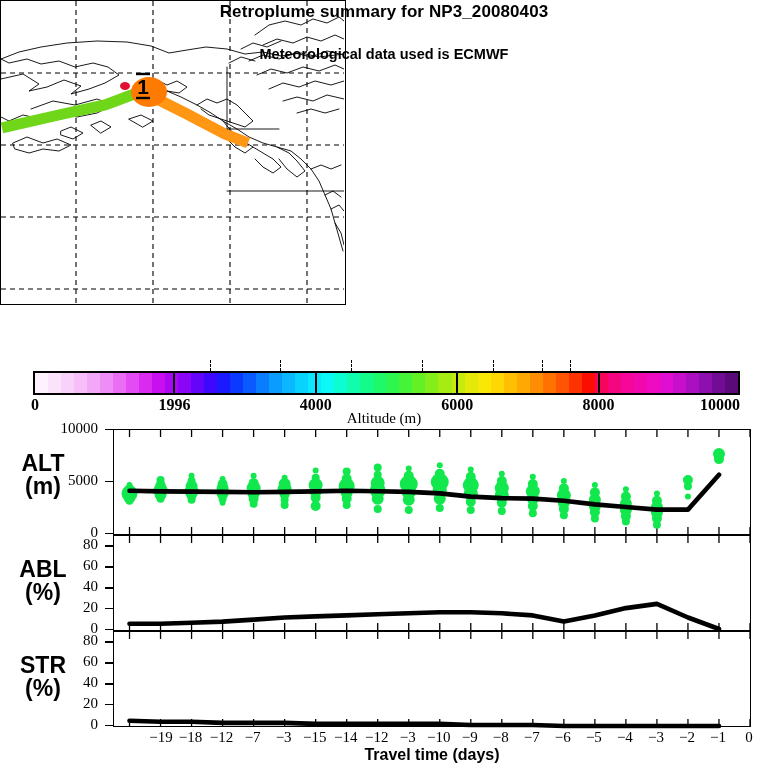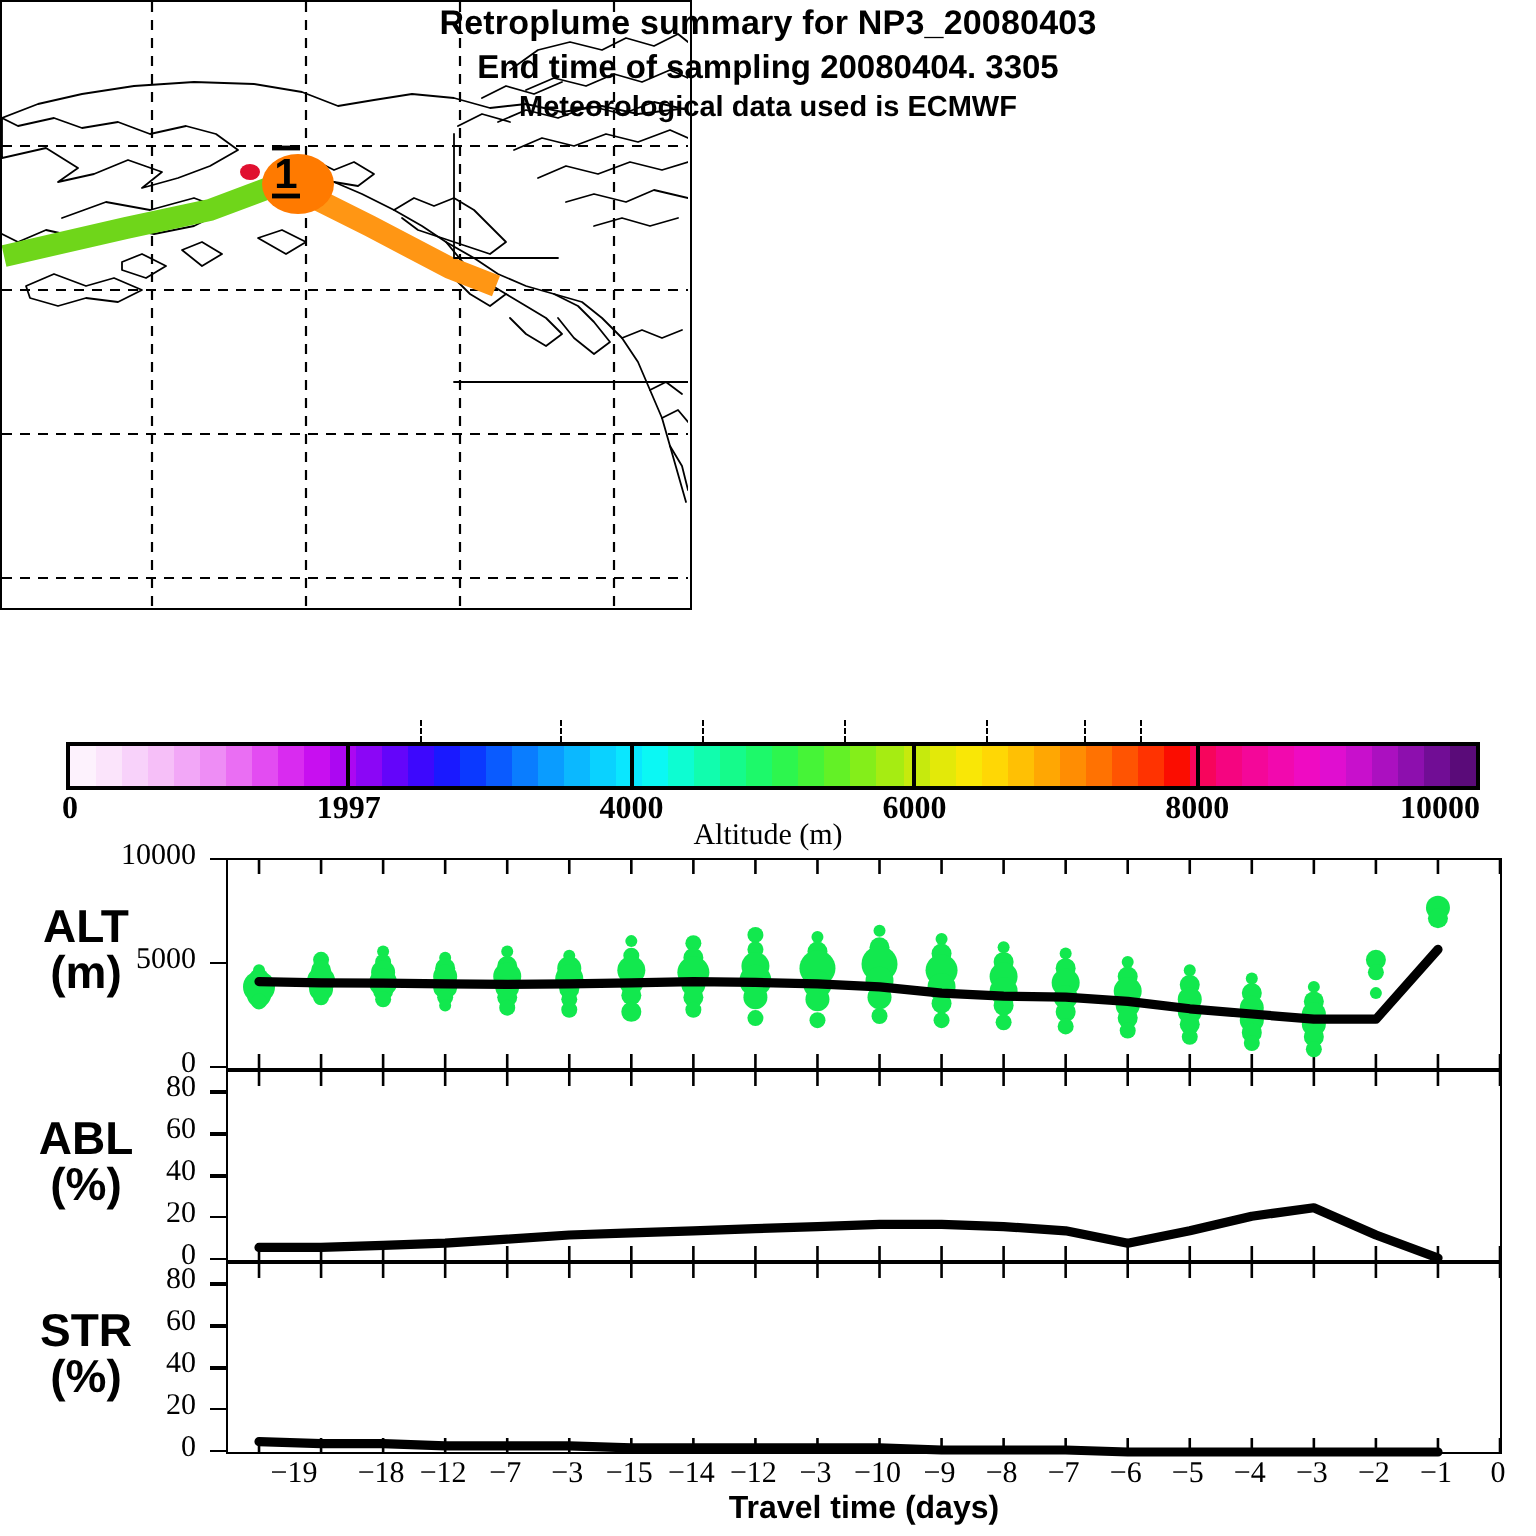--- a/index.html
+++ b/index.html
@@ -62,21 +62,20 @@
   #xaxis-title{position:absolute;left:113px;top:746px;width:638px;text-align:center;
                font-size:16px;font-weight:bold;}
 </style>
 </head>
 <body>
 
 <div class="abs ctr title-main">Retroplume summary for NP3_20080403</div>
 
 <div class="abs ctr title-sub">
   <div class="sub-inner">
-    <span>End time of sampling 20080404.  3305</span>
   </div>
 </div>
 
 <div class="abs ctr title-met">Meteorological data used is ECMWF</div>
 
 <div id="map-panel">
   <svg width="343" height="302" viewBox="0 0 343 302">
     <g id="map-grid">
         <line x1="75" y1="0" x2="75" y2="302" class="gridline"></line>
         <line x1="152" y1="0" x2="152" y2="302" class="gridline"></line>
@@ -212,21 +211,21 @@
     <div class="cb-tick dash" style="left: 209.75px;"></div>
     <div class="cb-tick dash" style="left: 280.45px;"></div>
     <div class="cb-tick dash" style="left: 351.15px;"></div>
     <div class="cb-tick dash" style="left: 421.85px;"></div>
     <div class="cb-tick dash" style="left: 492.55px;"></div>
     <div class="cb-tick dash" style="left: 542.04px;"></div>
     <div class="cb-tick dash" style="left: 570.32px;"></div>
   </div>
 <div id="cb-labels">
     <div class="cb-lab" style="left: 33px; transform: translateX(-2px);">0</div>
-    <div class="cb-lab" style="left: 174.4px; transform: translateX(-50%);">1997</div>
+    <div class="cb-lab" style="left: 174.4px; transform: translateX(-50%);">1996</div>
     <div class="cb-lab" style="left: 315.8px; transform: translateX(-50%);">4000</div>
     <div class="cb-lab" style="left: 457.2px; transform: translateX(-50%);">6000</div>
     <div class="cb-lab" style="left: 598.6px; transform: translateX(-50%);">8000</div>
     <div class="cb-lab" style="left: 740px; transform: translateX(-100%);">10000</div>
   </div>
 <div id="cb-title">Altitude (m)</div>
 
 <div class="rowlab" id="lab-alt">
   <div>ALT</div>
   <div>(m)</div>
@@ -552,21 +551,21 @@
     <div class="ytick-lab" style="left: 102px; top: 662.333px;">
       <span>60</span>
     </div>
     <div class="ytick-mark" style="left: 105px; top: 641.444px;"></div>
     <div class="ytick-lab" style="left: 102px; top: 641.444px;">
       <span>80</span>
     </div>
   </div>
 <div id="xlabels">
     <div class="xtick-lab" style="left: 138px; top: 729px; margin-top: 44px;">−20</div>
-    <div class="xtick-lab" style="left: 147px; top: 729px;">−19</div>
+    <div class="xtick-lab" style="left: 161px; top: 729px;">−19</div>
     <div class="xtick-lab" style="left: 190.561px; top: 729px;">−18</div>
     <div class="xtick-lab" style="left: 221.585px; top: 729px;">−12</div>
     <div class="xtick-lab" style="left: 252.61px; top: 729px;">−7</div>
     <div class="xtick-lab" style="left: 283.634px; top: 729px;">−3</div>
     <div class="xtick-lab" style="left: 314.659px; top: 729px;">−15</div>
     <div class="xtick-lab" style="left: 345.683px; top: 729px;">−14</div>
     <div class="xtick-lab" style="left: 376.707px; top: 729px;">−12</div>
     <div class="xtick-lab" style="left: 407.732px; top: 729px;">−3</div>
     <div class="xtick-lab" style="left: 438.756px; top: 729px;">−10</div>
     <div class="xtick-lab" style="left: 469.78px; top: 729px;">−9</div>

